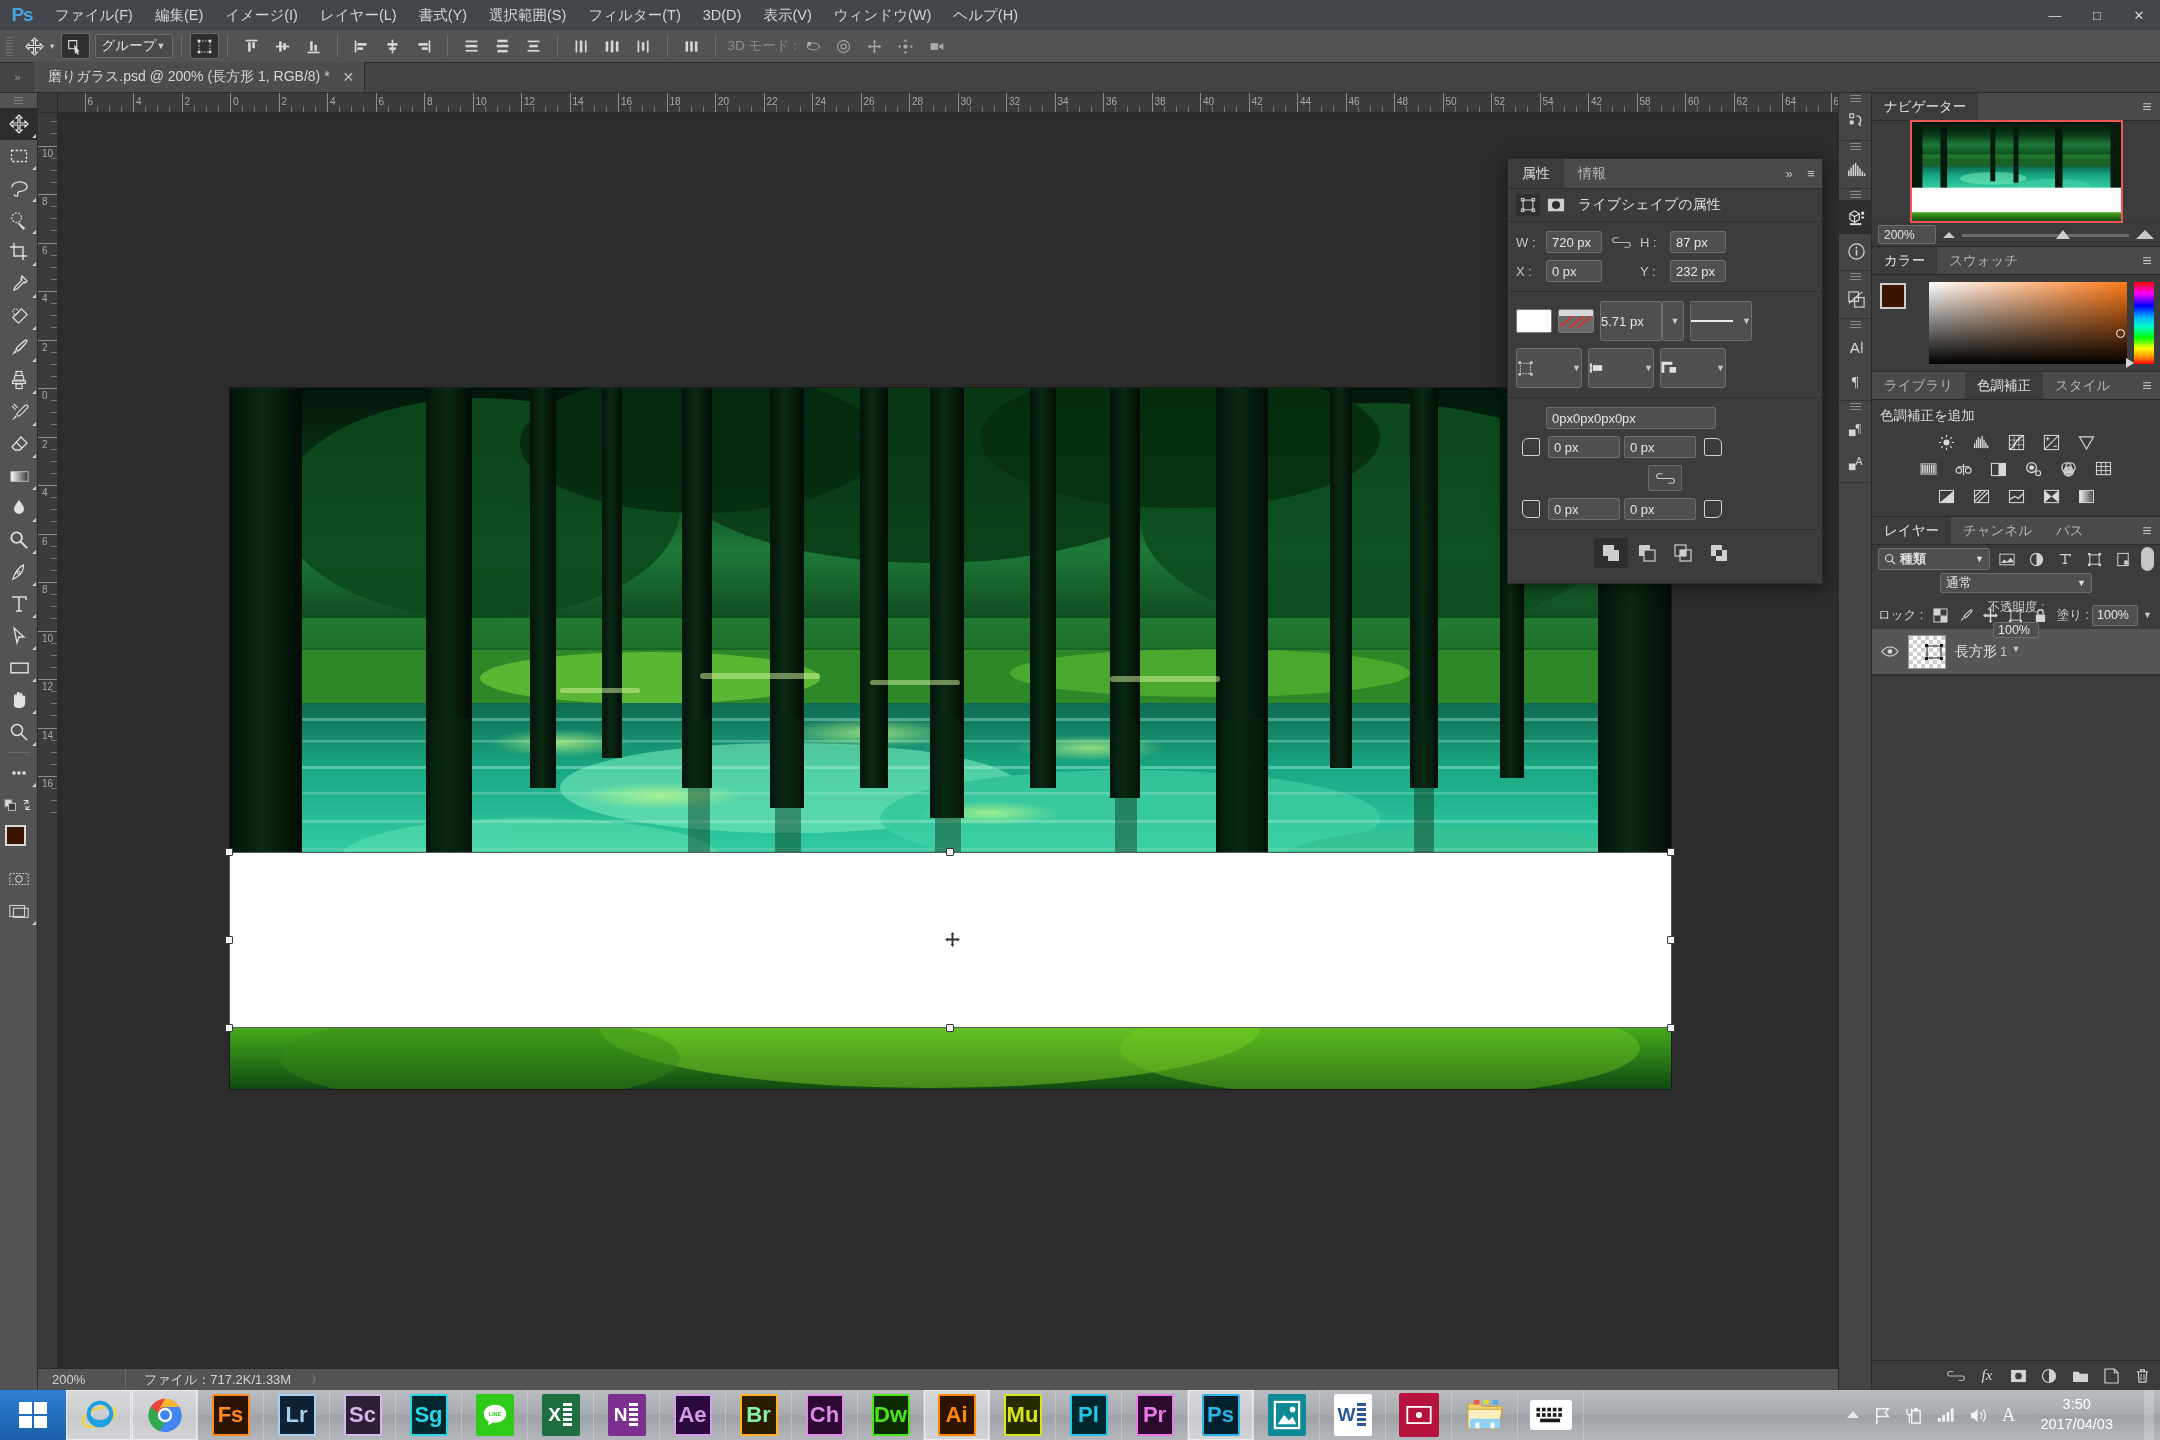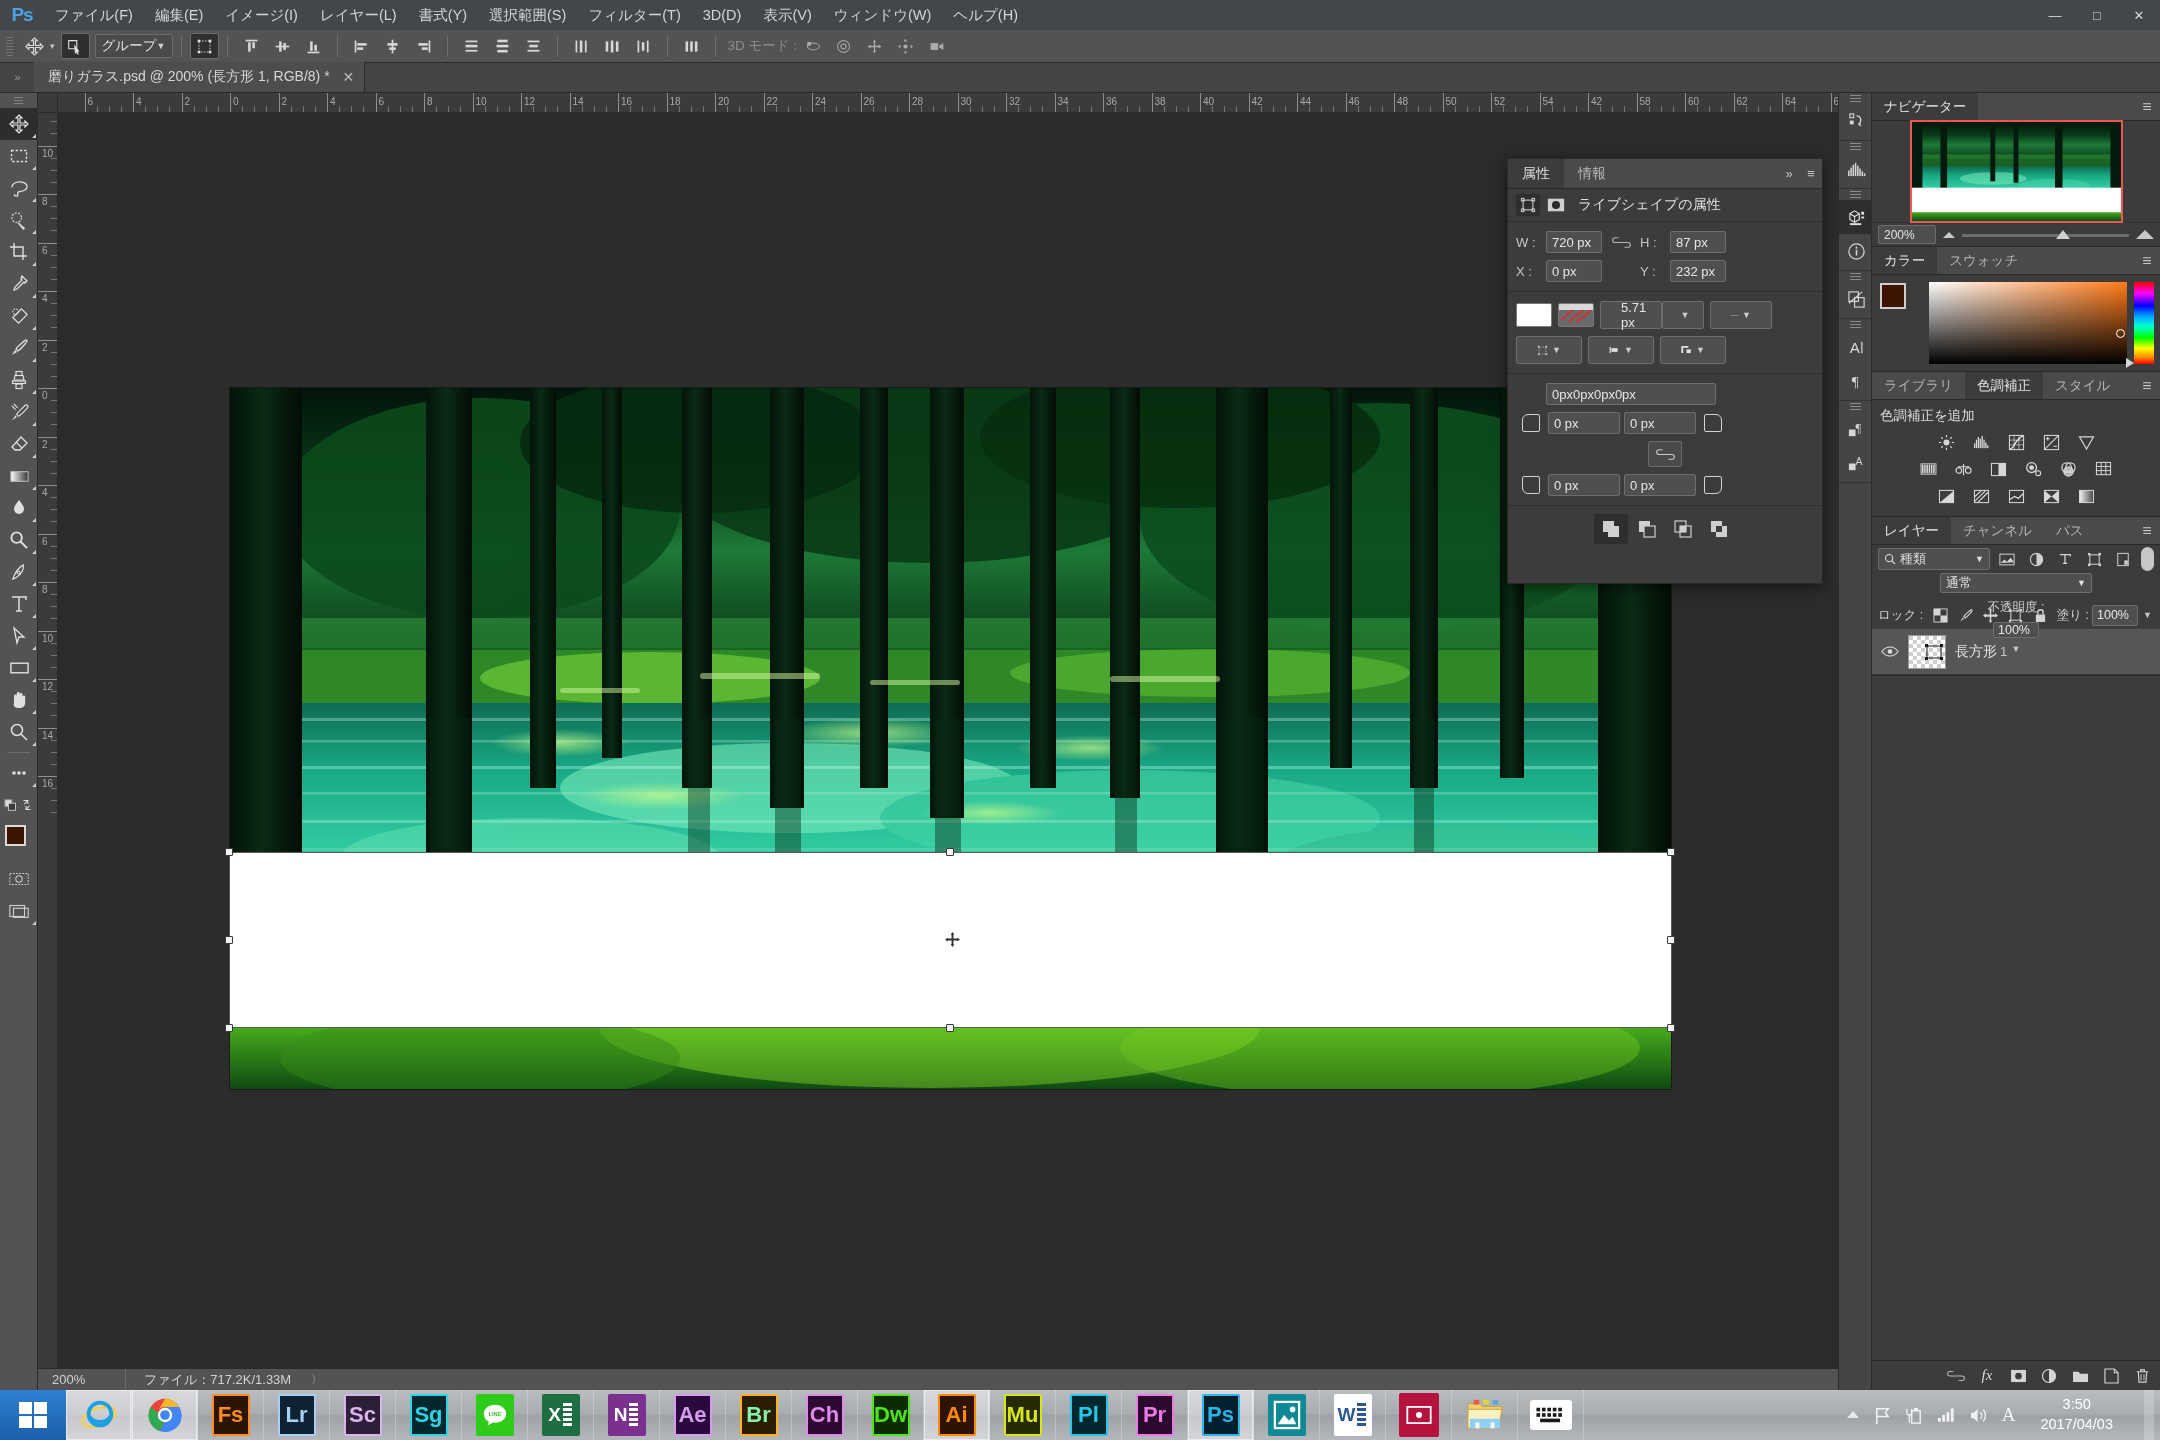--- a/index.html
+++ b/index.html
@@ -208,22 +208,22 @@
     color: #b4b4b4; font-size: 13px;
   }
   .swatch-box {
     width: 36px; height: 24px; background: #fff; border: 1px solid #7a7a7a; border-radius: 2px;
   }
   .stroke-box {
     width: 36px; height: 24px; background: #5a5a5a; border: 1px solid #7a7a7a; border-radius: 2px;
     position: relative; overflow: hidden;
   }
   .combo {
-    height: 28px; background: #4f4f4f; border: 1px solid #6d6d6d; border-radius: 2px;
-    color: #e6e6e6; font-size: 13px; display: flex; align-items: center; padding: 0 20px;
+    height: 40px; background: #4f4f4f; border: 1px solid #6d6d6d; border-radius: 2px;
+    color: #e6e6e6; font-size: 13px; display: flex; align-items: center; padding: 0 0;
   }
   .combo .cv { margin-left: auto; font-size: 9px; color: #cacaca; padding-left: 4px; }
   .corner-field {
     height: 22px; background: #4f4f4f; border: 1px solid #6d6d6d; border-radius: 2px;
     color: #e6e6e6; font-size: 13px; display: flex; align-items: center; padding: 0 5px;
   }
   .rnd-icn {
     width: 18px; height: 18px; border: 1.5px solid #d2d2d2;
     border-radius: 6px 2px 2px 2px;
   }
@@ -322,21 +322,21 @@
   .adj-title { font-size: 13.5px; color: #dcdcdc; margin-bottom: 7px; }
   .adj-grid { display: flex; flex-direction: column; gap: 7px; align-items: center; }
   .adj-row { display: flex; gap: 13px; }
   .adj-icn {
     width: 22px; height: 20px; display: flex; align-items: center; justify-content: center;
     color: #d8d8d8;
   }
   .lay-filter { height: 28px; display: flex; align-items: center; padding: 0 6px; gap: 5px; }
   .lf-sel {
     width: 112px; height: 22px; background: #4f4f4f; border: 1px solid #6d6d6d; border-radius: 2px;
-    display: flex; align-items: center; padding: 0 5px; font-size: 13px; color: #e0e0e0; gap: 4px;
+    display: flex; align-items: center; padding: 0 5px; font-size: 13px; color: #e0e0e0; gap: 4px; font-weight: bold;
   }
   .lf-sel .cv { margin-left: auto; font-size: 9px; }
   .lf-icn { width: 24px; height: 22px; display: flex; align-items: center; justify-content: center; color: #d2d2d2; }
   .lf-toggle {
     margin-left: auto; width: 13px; height: 24px; background: #c7c7c7; border-radius: 7px;
   }
   .blend-row { height: 28px; display: flex; align-items: center; padding: 0 6px; gap: 6px; flex-direction: column; }
   .blend-sel {
     width: 152px; height: 22px; background: #4f4f4f; border: 1px solid #6d6d6d; border-radius: 2px;
     display: flex; align-items: center; padding: 0 5px; font-size: 13px; color: #e2e2e2;

